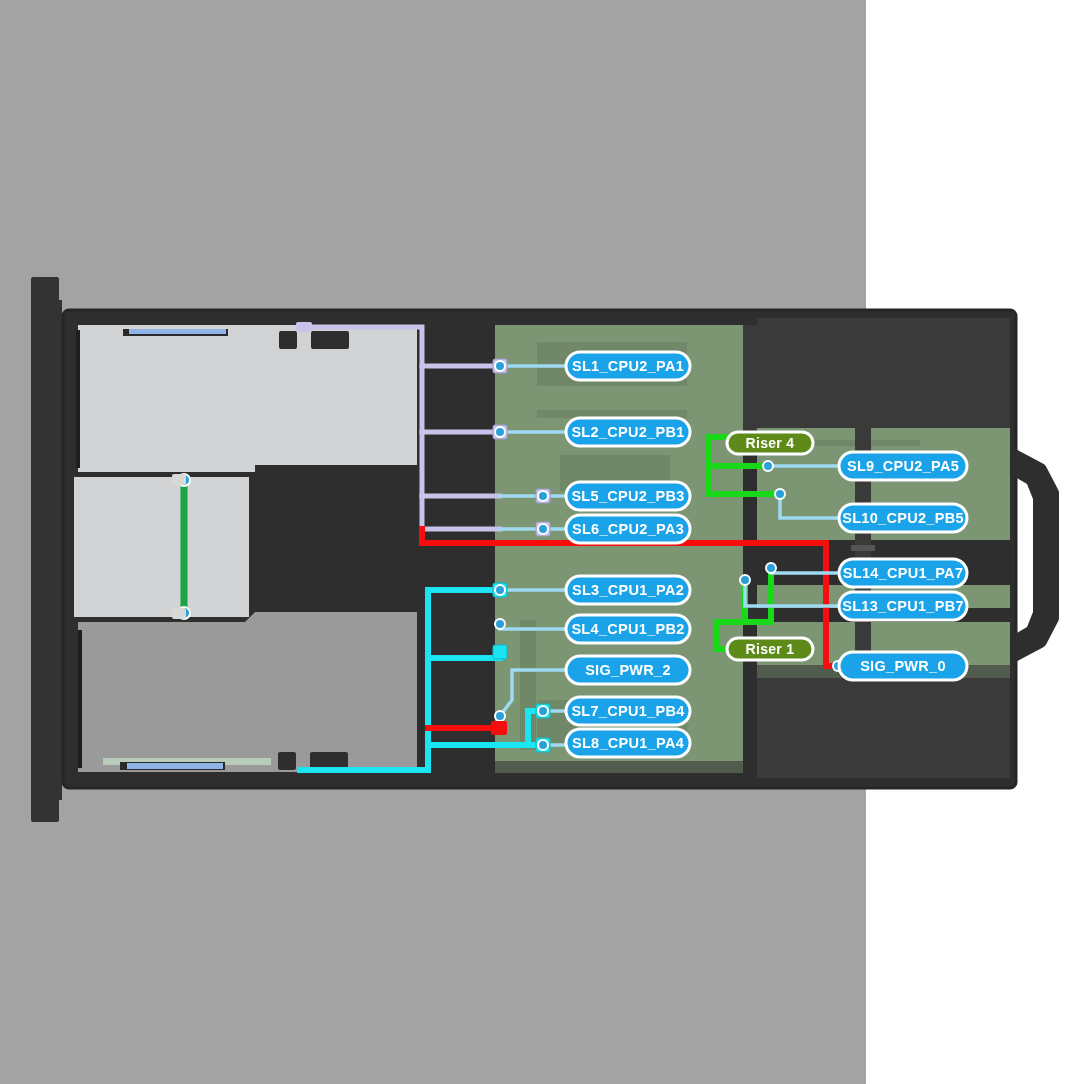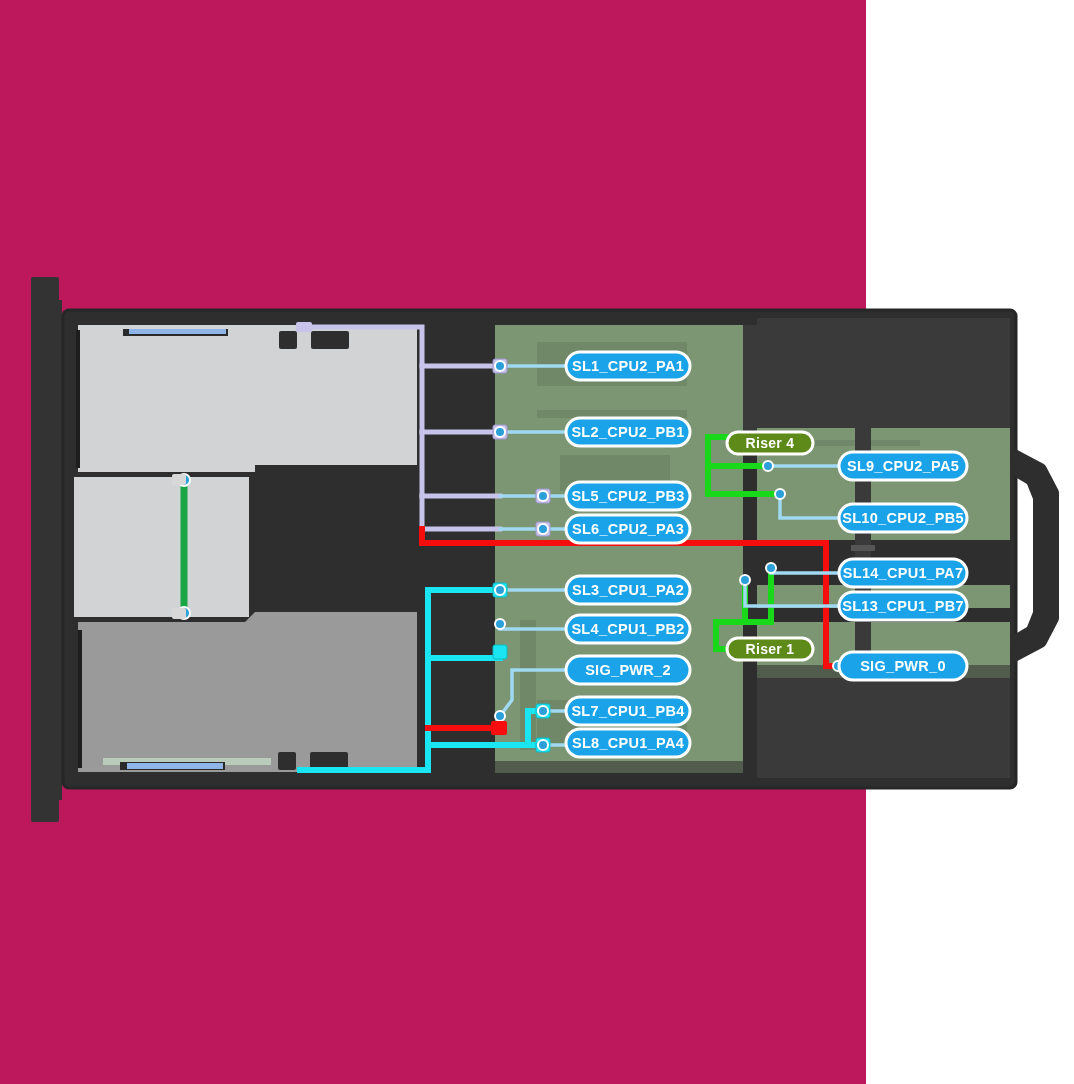--- a/index.html
+++ b/index.html
@@ -1,18 +1,18 @@
 <!DOCTYPE html>
 <html><head>
 <meta charset="utf-8">
 <title>Server Cable Routing Diagram</title>
 <style>
   html,body{margin:0;padding:0;background:#ffffff;}
   body{width:1074px;height:1084px;font-family:"Liberation Sans",sans-serif;overflow:hidden;}
-  #stage{position:relative;width:866px;height:1084px;background:#be185d;}
+  #stage{position:relative;width:866px;height:1084px;background:#a3a3a3;}
   svg#diagram{position:absolute;left:0;top:0;width:1074px;height:1084px;display:block;}
   .pill-text{font-family:"Liberation Sans",sans-serif;font-size:14.5px;font-weight:bold;fill:#ffffff;
              text-anchor:middle;dominant-baseline:middle;letter-spacing:.3px;}
   .riser-text{font-family:"Liberation Sans",sans-serif;font-size:14px;font-weight:bold;fill:#ffffff;
              text-anchor:middle;dominant-baseline:middle;letter-spacing:.3px;}
 </style>
 </head>
 <body>
 
 <div id="stage">

